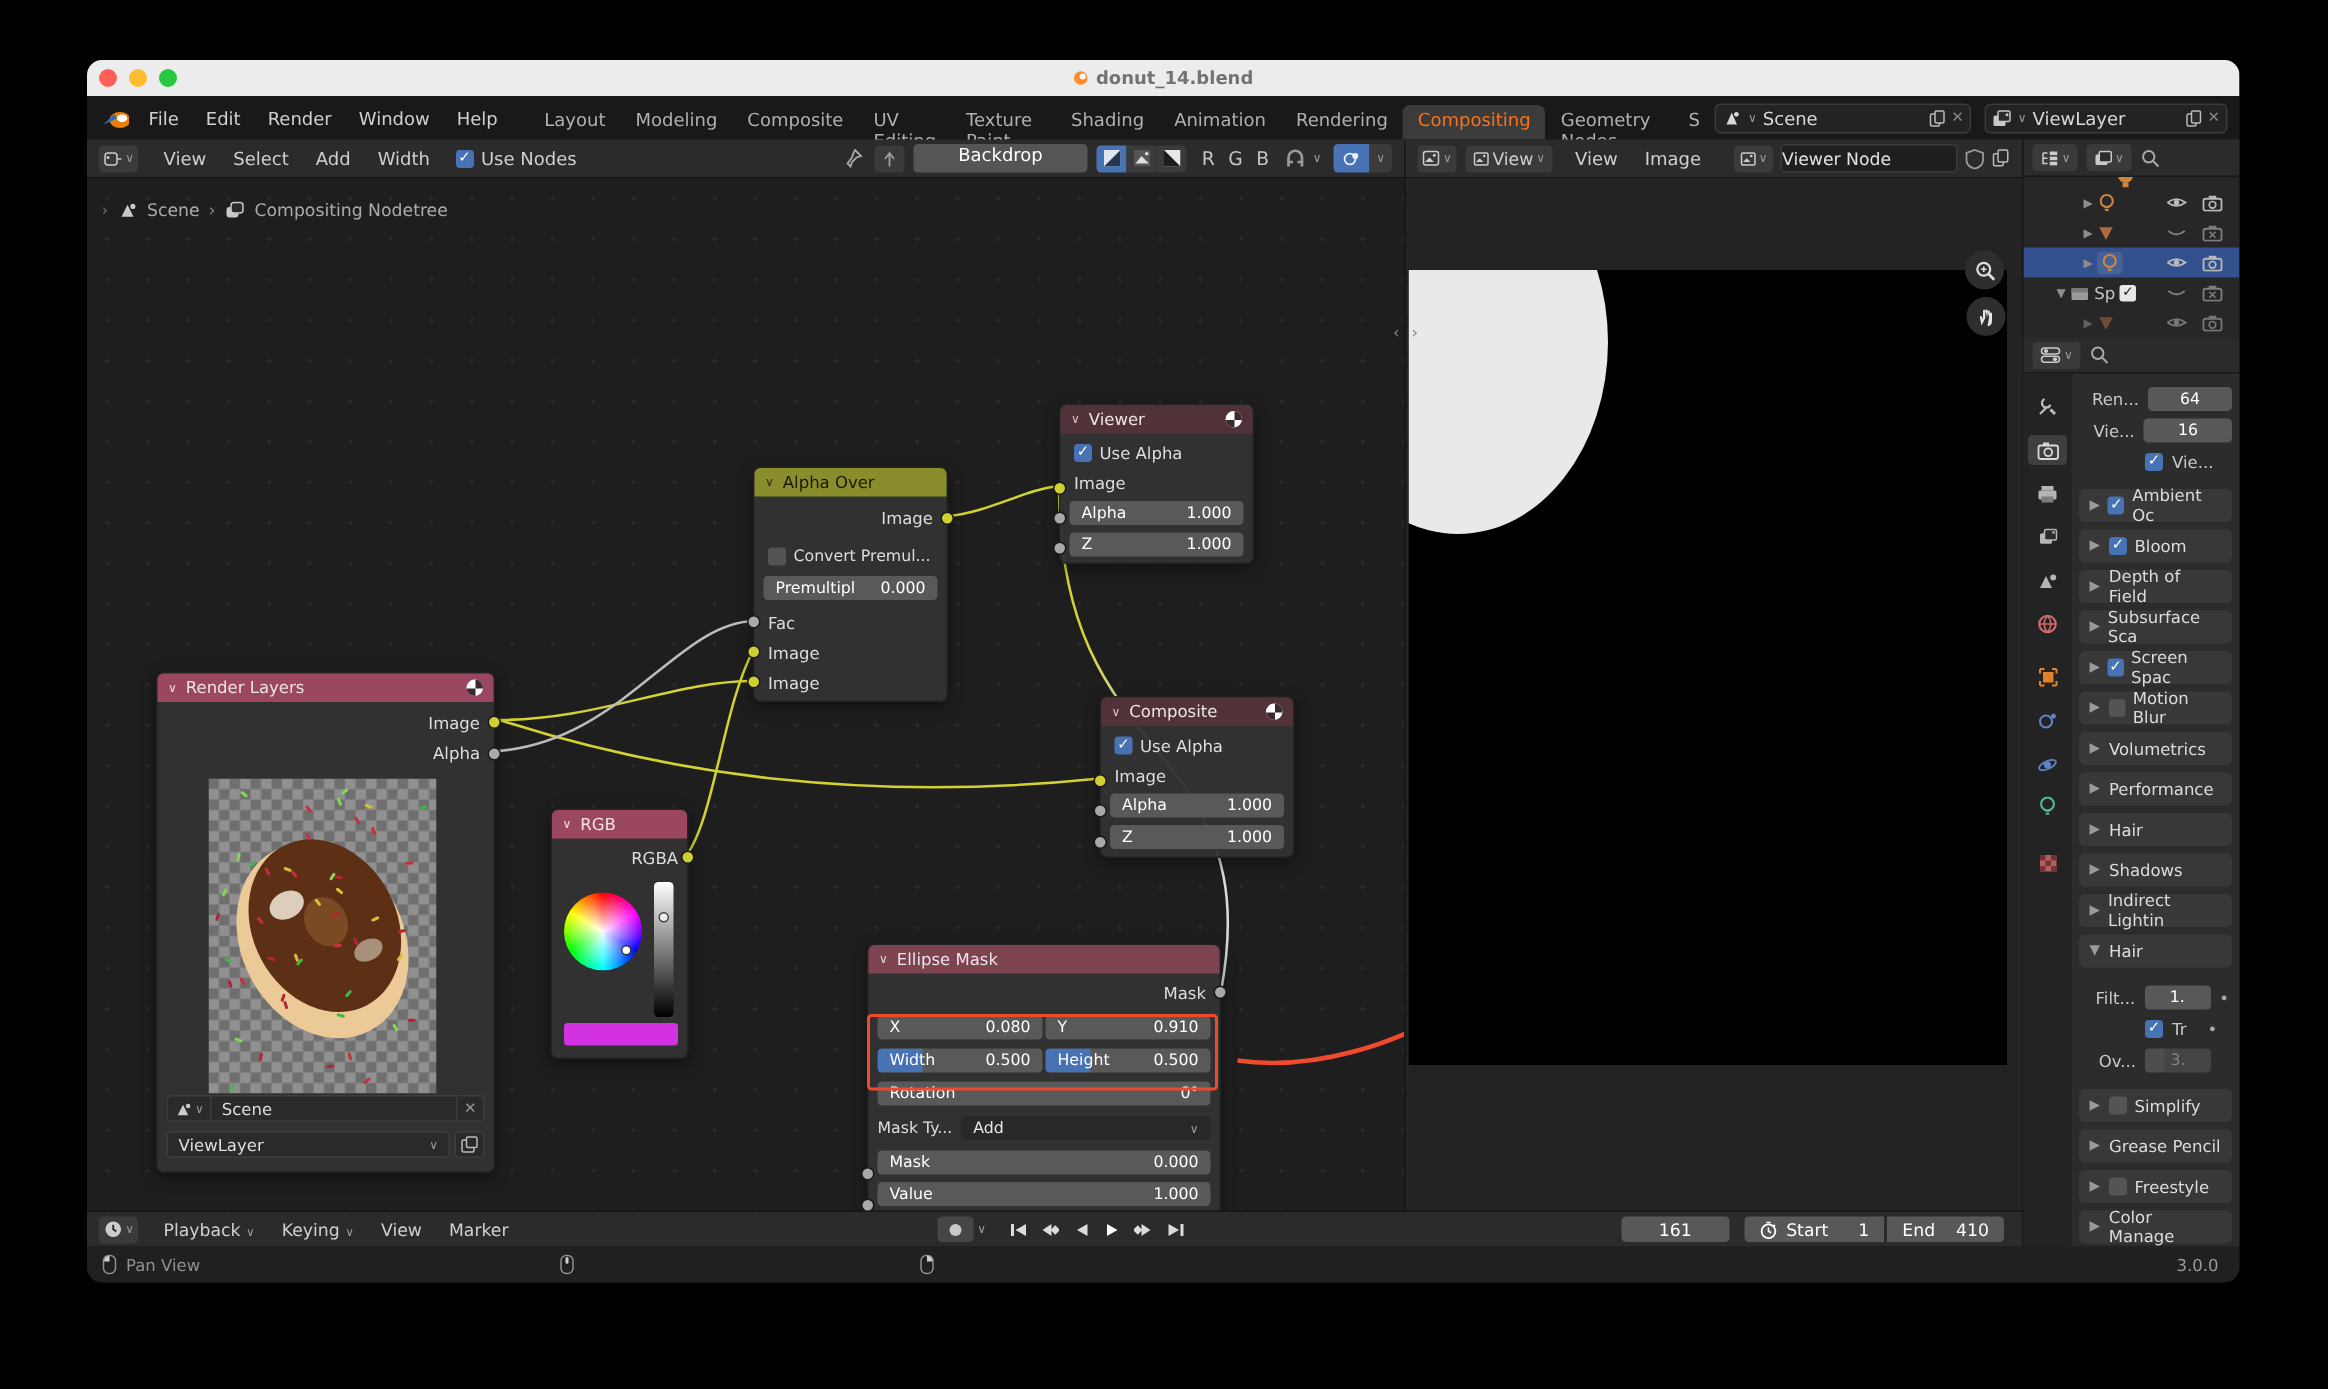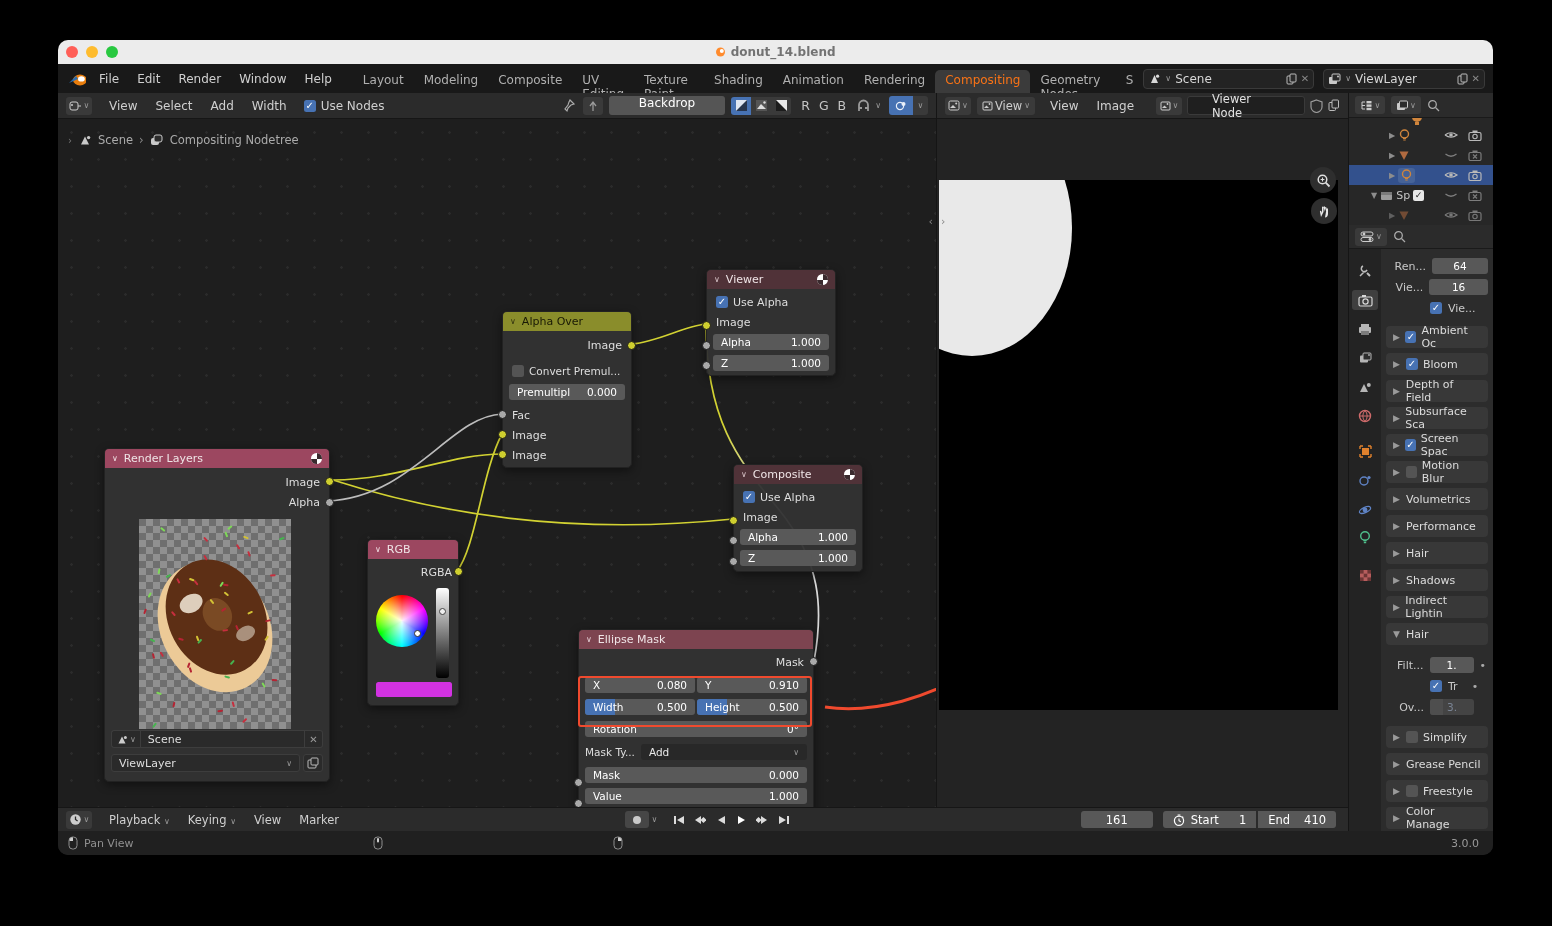--- a/index.html
+++ b/index.html
@@ -239,21 +239,21 @@
       </span>
     <span style="flex:1"></span>
     <div class="iconbtn">
       <svg width="11" height="10">
           <rect x="1" y="1" width="9" height="8" rx="1" fill="none" stroke="#ccc"></rect>
           <path d="M2 7 L4.5 4.5 L7 7 Z" fill="#ccc"></path>
           <circle cx="7.5" cy="3" r=".9" fill="#ccc"></circle>
         </svg>
       <span class="chev">∨</span>
     </div>
-    <div style="background:#1f1f1f;border:1px solid #3a3a3a;border-radius:3px;height:19px;display:flex;align-items:center;padding:0 24px;width:118px;margin:0 5px">
+    <div style="background:#1f1f1f;border:1px solid #3a3a3a;border-radius:3px;height:19px;display:flex;align-items:center;padding:0 0;width:118px;margin:0 5px">
       <span style="font-size:11.5px;color:#e2e2e2">Viewer Node</span>
     </div>
     <svg width="13" height="14">
         <path d="M6.5 1 L12 3 V8 C12 11 9 13 6.5 13.5 C4 13 1 11 1 8 V3 Z" fill="none" stroke="#9a9a9a" stroke-width="1.2"></path>
       </svg>
     <svg width="12" height="13" style="margin:0 8px 0 5px">
         <rect x="1" y="3.5" width="6.5" height="8" rx="1" fill="none" stroke="#bbb"></rect>
         <rect x="4" y="1" width="6.5" height="8" rx="1" fill="#2b2b2b" stroke="#bbb"></rect>
       </svg>
   </div>

